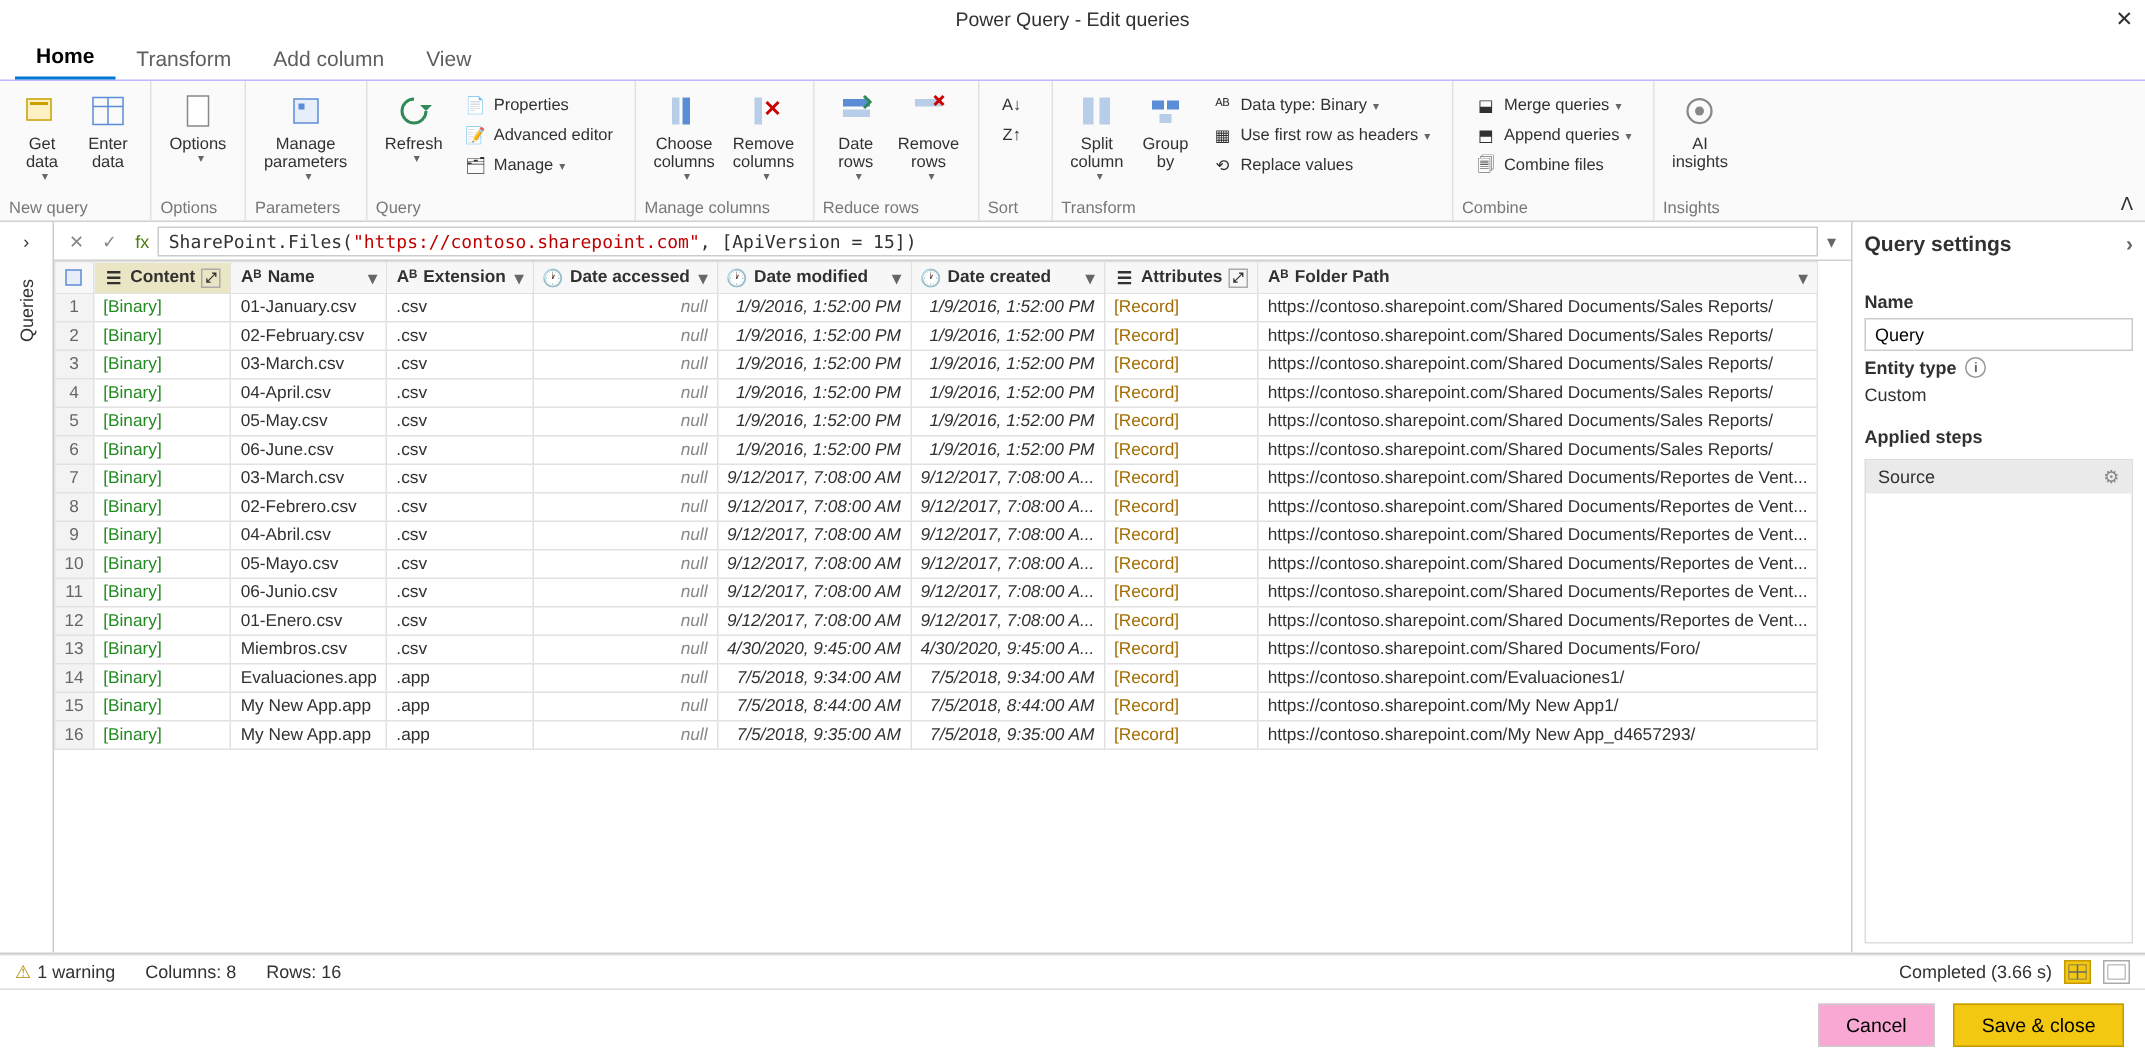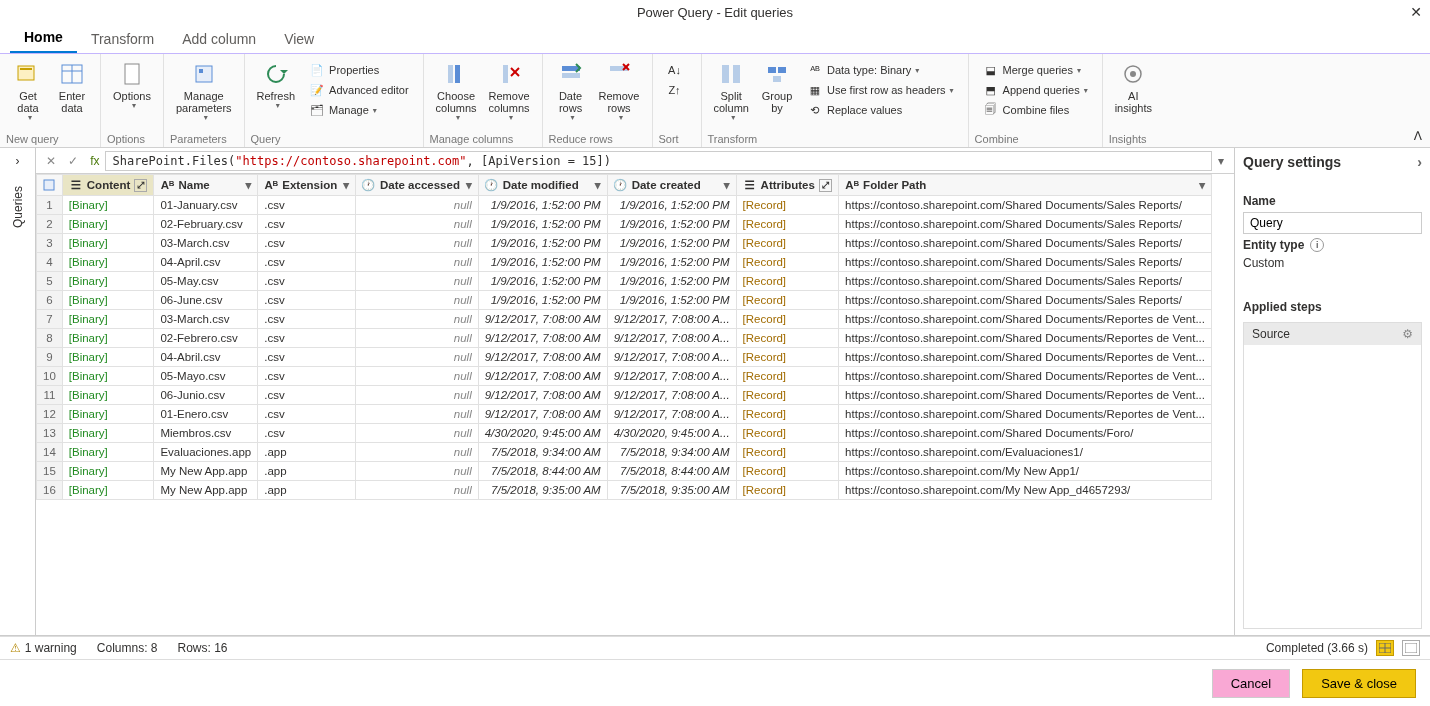--- a/index.html
+++ b/index.html
@@ -808,21 +808,21 @@
     <div class="hdr">
         <span>Query settings</span>
         <span class="arr">›</span>
       </div>
     <div class="lbl">Name</div>
     <input type="text" value="Query" style="">
     <div class="lbl">
         <span>Entity type</span>
         <span class="info">i</span>
       </div>
-    <div style="font-size:12px;margin-bottom:26px">Custom</div>
+    <div style="font-size:12px;margin-bottom:10px">Custom</div>
     <div class="lbl">Applied steps</div>
     <div class="steps">
       <div class="step">
         <span>Source</span>
         <span class="gear">⚙</span>
       </div>
     </div>
   </div>
 </div>
 

